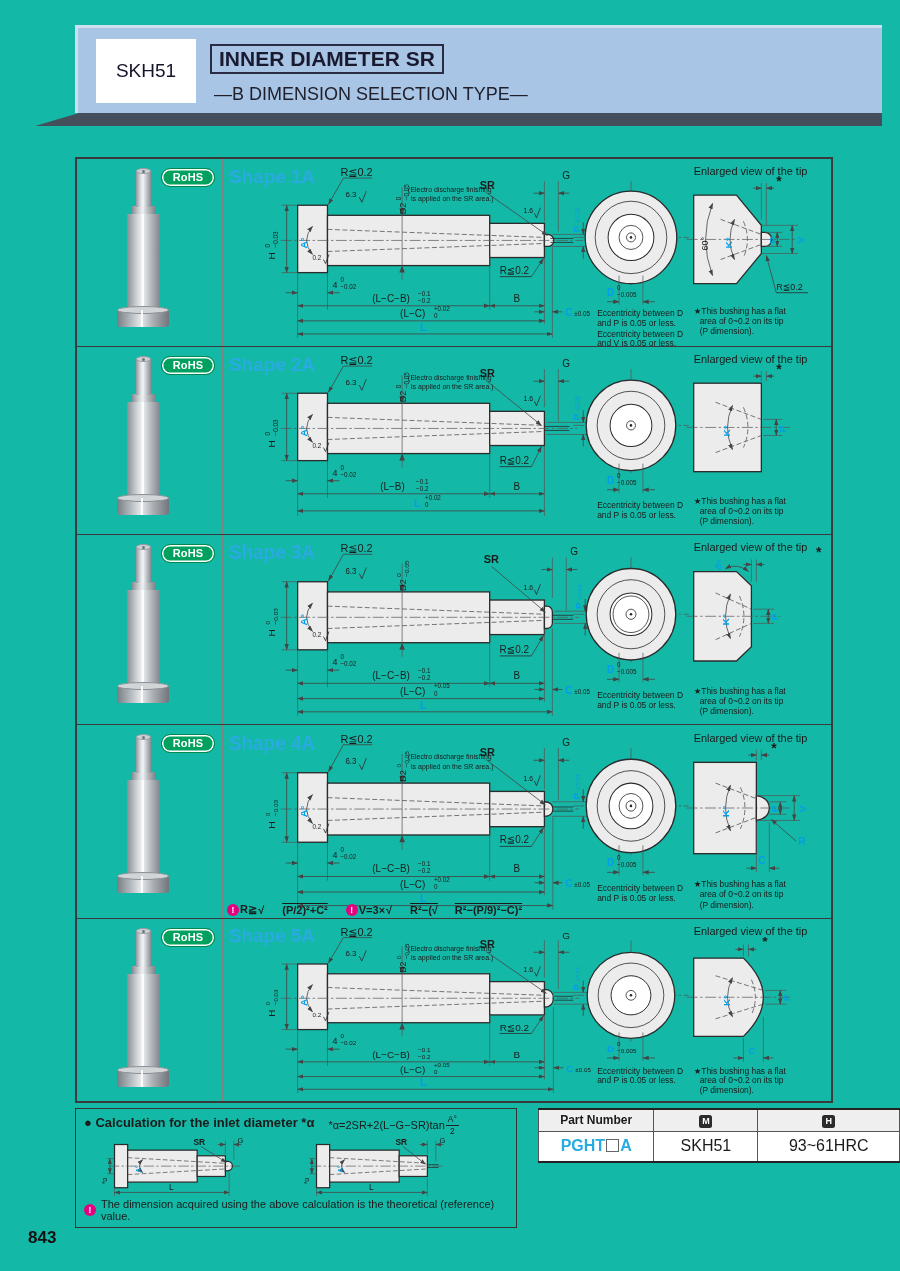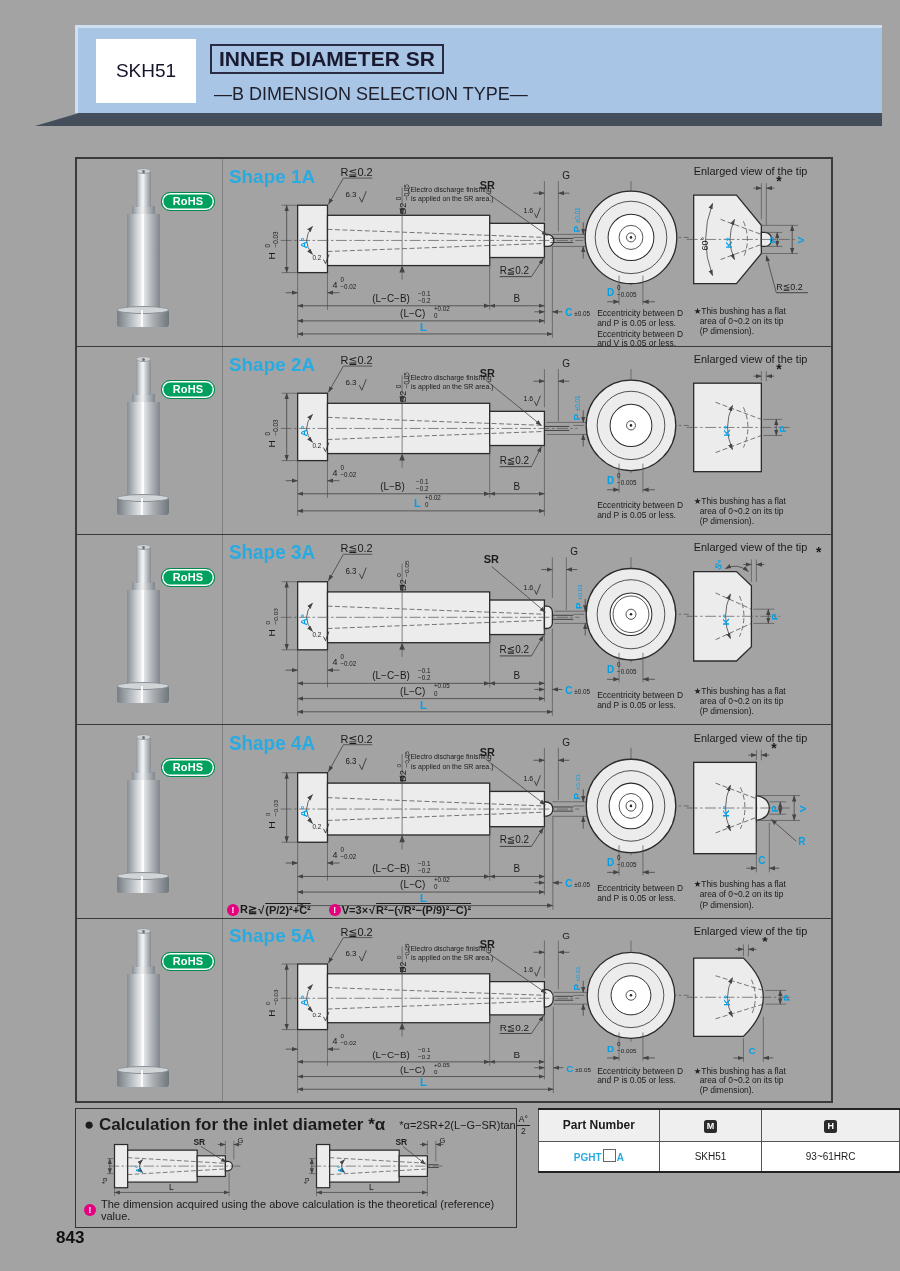--- a/index.html
+++ b/index.html
@@ -1,16 +1,16 @@
 <!DOCTYPE html>
 <html><head>
 <meta charset="utf-8">
 <style>
   html,body{margin:0;padding:0;background:#fff;}
-  .page{position:relative;width:900px;height:1271px;background:#a3a3a3;overflow:hidden;
+  .page{position:relative;width:900px;height:1271px;background:#14b8a6;overflow:hidden;
         font-family:"Liberation Sans",sans-serif;color:#1b1b1b;}
 
   
   .hdr-band{position:absolute;left:75px;top:25px;width:807px;height:88px;background:#a9c5e6;
             border-top:3px solid #cfdff2;border-left:3px solid #cfdff2;box-sizing:border-box;}
   .hdr-code-box{position:absolute;left:18px;top:11px;width:100px;height:64px;background:#fff;
             display:flex;align-items:center;justify-content:center;font-size:19px;color:#14142a;}
   .hdr-title-row{position:absolute;left:132px;top:16px;display:flex;align-items:center;gap:10px;white-space:nowrap;}
   .hdr-title{font-size:27px;font-weight:bold;color:#191930;letter-spacing:-0.5px;}
   .hdr-badge{font-size:21px;font-weight:bold;color:#191930;border:2.5px solid #2b2b44;padding:1px 7px;}
@@ -22,21 +22,21 @@
   .main-box{position:absolute;left:75px;top:157px;width:758px;height:946px;border:2px solid #3a3a3a;box-sizing:border-box;}
   .row{position:relative;display:flex;box-sizing:border-box;}
   .row + .row{border-top:1.5px solid #3a3a3a;}
   .photo-cell{width:146px;border-right:1px solid #808080;position:relative;box-sizing:border-box;}
   .draw-cell{flex:1;position:relative;overflow:hidden;text-align:right;}
   .draw-cell svg{display:block;width:100%;height:100%;}
 
   
   .rohs{position:absolute;top:9px;right:7px;width:52px;height:17px;background:#00A05F;border:1px solid #00884f;
         border-radius:9px;box-shadow:inset 0 0 0 1.5px #fff;color:#fff;font-weight:bold;font-size:11px;
-        text-align:center;line-height:17px;letter-spacing:0.2px;margin-top:24px;}
+        text-align:center;line-height:17px;letter-spacing:0.2px;}
 
   
   .pin{position:absolute;left:36px;top:12px;width:60px;}
   .pin-tip{width:15px;height:36px;margin:0 auto;position:relative;border-radius:2px 2px 0 0;
      background:linear-gradient(90deg,#8f969c,#d9dde0 30%,#f4f6f7 46%,#c0c5c9 70%,#868d93);}
   .pin-tip::before{content:"";position:absolute;top:-3px;left:0;width:15px;height:6px;border-radius:50%;
      background:#cdd1d4;border:1px solid #979da2;box-sizing:border-box;}
   .pin-tip::after{content:"";position:absolute;top:-1px;left:6px;width:3px;height:3px;border-radius:50%;background:#70767b;}
   .pin-neck{width:23px;height:8px;margin:-1px auto 0;
      background:linear-gradient(90deg,#878e94,#c9ced2 28%,#eff1f2 46%,#b4b9bd 70%,#7f868c);}
@@ -62,47 +62,47 @@
   .ext{stroke:#555;stroke-width:0.7;}
   .dim{fill:none;stroke:#444;stroke-width:0.8;}
   .arr{fill:#444;stroke:none;}
 
   
   .formula-strip{position:absolute;left:4px;bottom:2px;display:flex;align-items:center;gap:18px;
      font-size:11px;font-weight:bold;white-space:nowrap;}
   .note-ic{display:inline-flex;align-items:center;justify-content:center;width:12px;height:12px;border-radius:50%;
      background:#e5007f;color:#fff;font-size:8.5px;font-weight:bold;flex:0 0 auto;}
   .fml{display:inline-flex;align-items:center;gap:1px;}
-  .vinc{text-decoration:overline;}
+  .vinc{text-decoration:overline;margin-left:17px;}
   .sqg{font-weight:bold;}
 
   
   .calc-box{position:absolute;left:75px;top:1108px;width:442px;height:120px;border:1.5px solid #333;box-sizing:border-box;}
   .calc-title-row{position:absolute;left:8px;top:6px;display:flex;align-items:flex-start;gap:14px;white-space:nowrap;}
-  .calc-title{font-size:17px;font-weight:bold;}
+  .calc-title{font-size:13px;font-weight:bold;}
   .calc-formula{font-size:11px;display:inline-flex;align-items:center;}
   .frac{display:inline-flex;flex-direction:column;align-items:center;font-size:8.5px;line-height:1;margin-left:1px;}
   .fr-n{border-bottom:1px solid #222;padding:0 2px 1px;}
   .fr-d{padding-top:1px;}
   .mini{position:absolute;top:28px;}
   .mini.m1{left:24px;} .mini.m2{left:226px;}
   .calc-note{position:absolute;left:8px;bottom:5px;display:flex;align-items:center;gap:5px;font-size:11px;}
 
   
   .pt{position:absolute;left:538px;top:1108px;border-collapse:collapse;}
   .pt td{border:1px solid #555;text-align:center;vertical-align:middle;box-sizing:border-box;}
-  .pt tr.head td{background:#efefef;height:32px;font-weight:bold;font-size:12px;border-top:2px solid #222;}
-  .pt tr.data td{height:31px;font-size:10px;border-bottom:2px solid #222;background:#fff;}
+  .pt tr.head td{background:#efefef;height:22px;font-weight:bold;font-size:12px;border-top:2px solid #222;}
+  .pt tr.data td{height:31px;font-size:16px;border-bottom:2px solid #222;background:#fff;}
   .pt .w1{width:150px;} .pt .w2{width:130px;} .pt .w3{width:172px;}
   .sq-ic{display:inline-block;width:13px;height:13px;background:#2b2b2b;color:#fff;border-radius:2.5px;
      font-size:9px;font-weight:bold;line-height:13px;text-align:center;}
   .pn{color:#29abe2;font-weight:bold;font-size:15px;}
   .ph-box{display:inline-block;width:11px;height:11px;border:1.5px solid #666;background:#fff;margin:0 1px;vertical-align:-1px;}
 
-  .page-num{position:absolute;left:28px;top:1228px;font-size:17px;font-weight:bold;color:#111;margin-left:28px;}
+  .page-num{position:absolute;left:28px;top:1228px;font-size:17px;font-weight:bold;color:#111;}
 </style>
 </head>
 <body>
 
 <div class="page">
 
   <svg width="0" height="0" style="position:absolute">
     <defs>
       <marker id="ar" viewBox="0 0 10 10" refX="9" refY="5" markerWidth="8" markerHeight="8" orient="auto-start-reverse">
         <path d="M0 1.6 L9.6 5 L0 8.4 z" fill="#444"></path>

